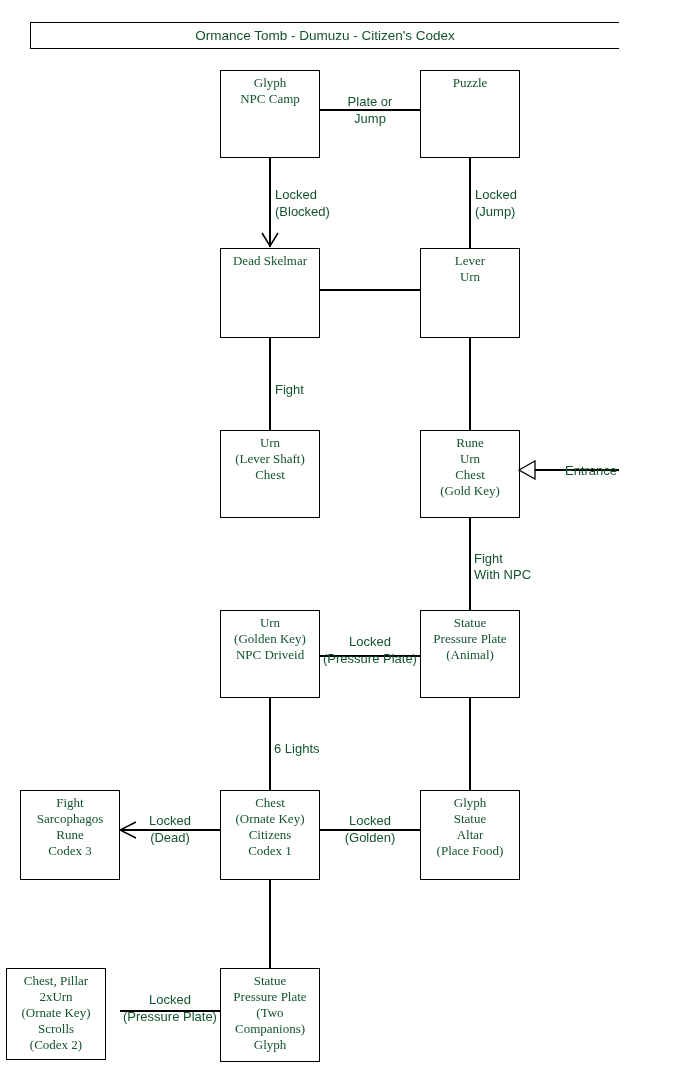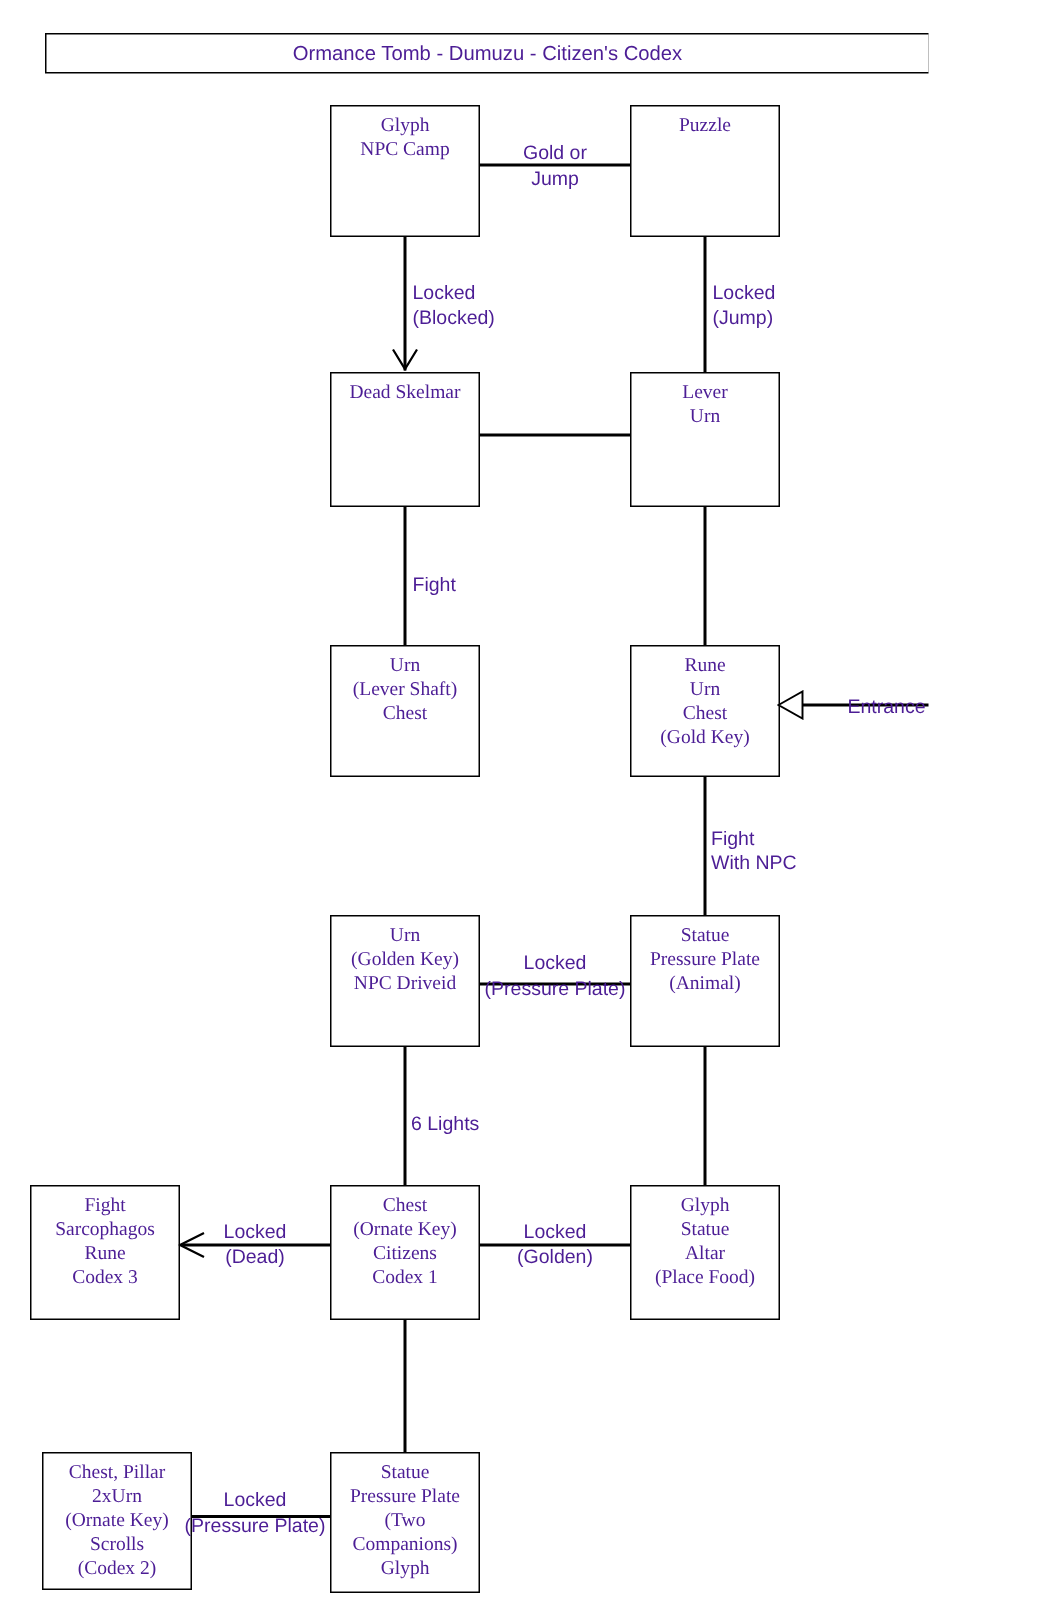--- a/index.html
+++ b/index.html
@@ -1,18 +1,18 @@
 <!DOCTYPE html>
 <html><head>
 <meta charset="utf-8">
 <style>
   html,body{margin:0;padding:0;background:#ffffff;}
   #canvas{
     position:relative;width:619px;height:1080px;background:#ffffff;
-    font-family:"Liberation Sans",sans-serif;color:#4c1d95;overflow:hidden;
+    font-family:"Liberation Sans",sans-serif;color:#14532d;overflow:hidden;
   }
   .title-box{
     position:absolute;left:30px;top:22px;width:590px;height:27px;
     border:1.5px solid #000;box-sizing:border-box;
     display:flex;align-items:center;justify-content:center;
     font-size:13.5px;
   }
   .node{
     position:absolute;border:1.5px solid #000;background:#ffffff;
     box-sizing:border-box;text-align:center;padding-top:4px;
@@ -108,37 +108,37 @@
     <span class="nl">(Ornate Key)</span>
     <span class="nl">Citizens</span>
     <span class="nl">Codex 1</span>
   </div>
   <div class="node" style="left:420px;top:790px;width:100px;height:90px">
     <span class="nl">Glyph</span>
     <span class="nl">Statue</span>
     <span class="nl">Altar</span>
     <span class="nl">(Place Food)</span>
   </div>
-  <div class="node" style="left:28px;top:968px;width:100px;height:92px">
+  <div class="node" style="left:6px;top:968px;width:100px;height:92px">
     <span class="nl">Chest, Pillar</span>
     <span class="nl">2xUrn</span>
     <span class="nl">(Ornate Key)</span>
     <span class="nl">Scrolls</span>
     <span class="nl">(Codex 2)</span>
   </div>
   <div class="node" style="left:220px;top:968px;width:100px;height:94px">
     <span class="nl">Statue</span>
     <span class="nl">Pressure Plate</span>
     <span class="nl">(Two</span>
     <span class="nl">Companions)</span>
     <span class="nl">Glyph</span>
   </div>
 
   <div class="elabel c" style="left:325px;top:93px;width:90px">
-    <span class="ll">Gold or</span>
+    <span class="ll">Plate or</span>
     <span class="ll">Jump</span>
   </div>
   <div class="elabel" style="left:275px;top:186px">
     <span class="ll">Locked</span>
     <span class="ll">(Blocked)</span>
   </div>
   <div class="elabel" style="left:475px;top:186px">
     <span class="ll">Locked</span>
     <span class="ll">(Jump)</span>
   </div>

